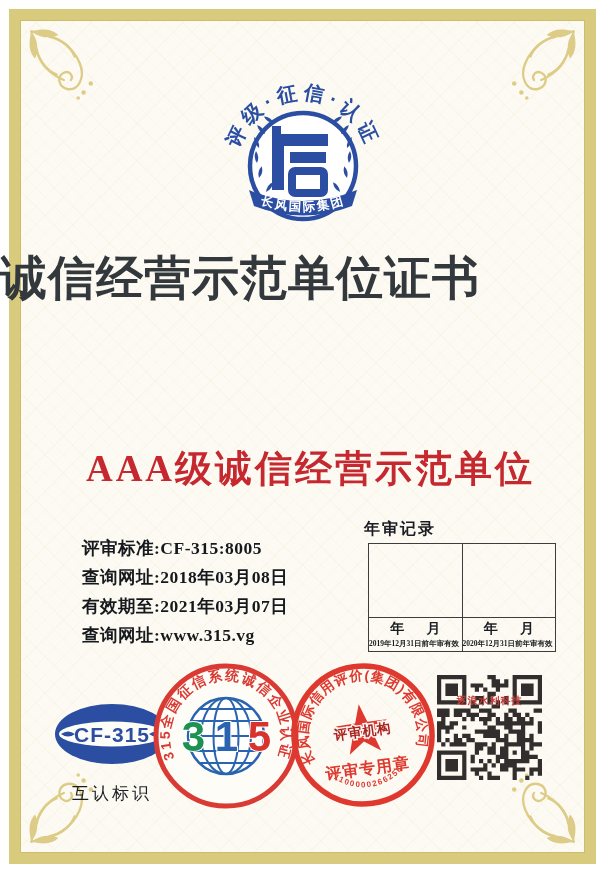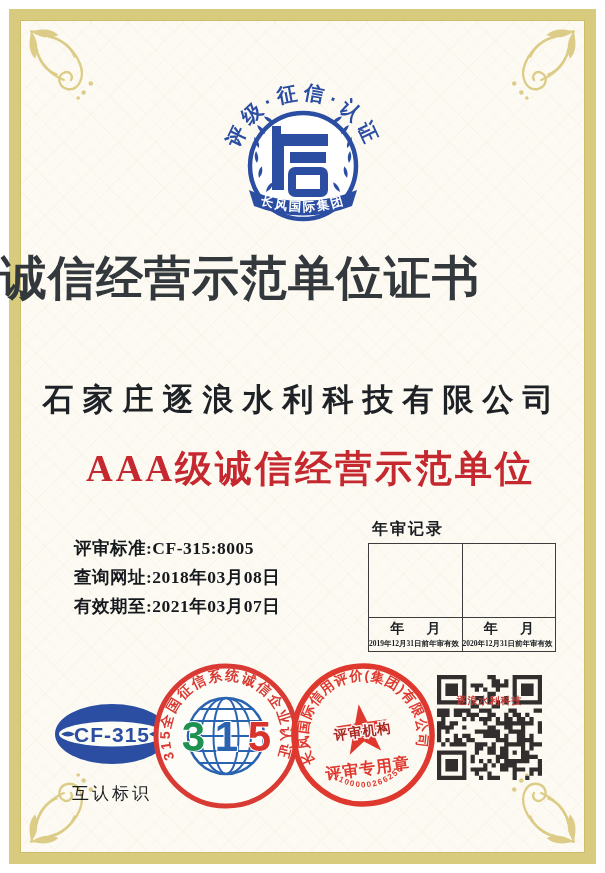--- a/index.html
+++ b/index.html
@@ -24,23 +24,23 @@
                 font-family:"Liberation Sans", sans-serif; }
   .credit-code { position:absolute; right:62px; top:318px; font-size:15px; font-weight:700;
                  color:#3a4046; letter-spacing:.5px; }
   .company { position:absolute; left:0; width:100%; top:379px; text-align:center;
              font-size:31px; font-weight:800; letter-spacing:9px; color:#1e2226; }
   .award { position:absolute; left:8px; width:100%; top:444px; text-align:center;
            font-size:37px; font-weight:700; letter-spacing:3px; color:#c5282f;
            font-family:"Liberation Serif", serif; }
 
   .details { position:absolute; left:74px; top:536px; font-family:"Liberation Serif", serif; }
-  .detail-line { font-size:17.5px; font-weight:700; color:#15181c; height:29px; letter-spacing:.5px; }
-
-  .ar-title { position:absolute; left:372px; top:519px; font-size:16px; font-weight:700;
+  .detail-line { font-size:17.5px; font-weight:700; color:#15181c; height:29px; letter-spacing:.5px;margin-left:8px; }
+
+  .ar-title { position:absolute; left:364px; top:519px; font-size:16px; font-weight:700;
               color:#1a1d21; letter-spacing:2px; font-family:"Liberation Serif", serif; }
   .ar-table { position:absolute; left:368px; top:543px; width:188px; height:109px;
               border:1.5px solid #3d3d3d; display:flex; }
   .ar-cell { flex:1; position:relative; }
   .ar-cell + .ar-cell { border-left:1.5px solid #3d3d3d; }
   .ar-cell-footer { position:absolute; left:0; right:0; bottom:0; border-top:1.2px solid #3d3d3d; }
   .ar-ym { display:flex; justify-content:space-around; padding:2px 10px 0 10px;
            font-size:14px; font-weight:700; color:#1a1d21; font-family:"Liberation Serif", serif; }
   .ar-validity { text-align:left; font-size:7.5px; color:#1a1d21; font-weight:700;
                  padding:1px 0 2px 0; white-space:nowrap; font-family:"Liberation Serif", serif; }
@@ -123,27 +123,27 @@
       <rect x="89" y="97" width="32" height="22" rx="3" fill="none" stroke="#2b4ea3" stroke-width="8"></rect>
     </g>
     <path d="M46,116 Q100,138 154,116 L149,132 Q100,151 51,132 Z" fill="#2b4ea3"></path>
     <path id="ribbonArc" d="M52,128 Q100,146 148,128" fill="none"></path>
     <text font-size="12.5" font-weight="700" fill="#ffffff" letter-spacing="2" font-family="Liberation Sans, sans-serif">
       <textPath href="#ribbonArc" startOffset="50%" text-anchor="middle">长风国际集团</textPath>
     </text>
   </svg>
 
   <div class="cert-title">诚信经营示范单位证书</div>
-  <div class="company">石家庄逐浪水利科技有限公司</div>
   <div class="award">AAA级诚信经营示范单位</div>
 
   <div class="details">
     <div class="detail-line">评审标准:CF-315:8005</div>
     <div class="detail-line">查询网址:2018年03月08日</div>
     <div class="detail-line">有效期至:2021年03月07日</div>
+    <div class="detail-line">查询网址:www.315.vg</div>
   </div>
 
   <div class="ar-title">年审记录</div>
   <div class="ar-table">
     <div class="ar-cell">
       <div class="ar-cell-footer">
         <div class="ar-ym">
           <span>年</span>
           <span>月</span>
         </div>

